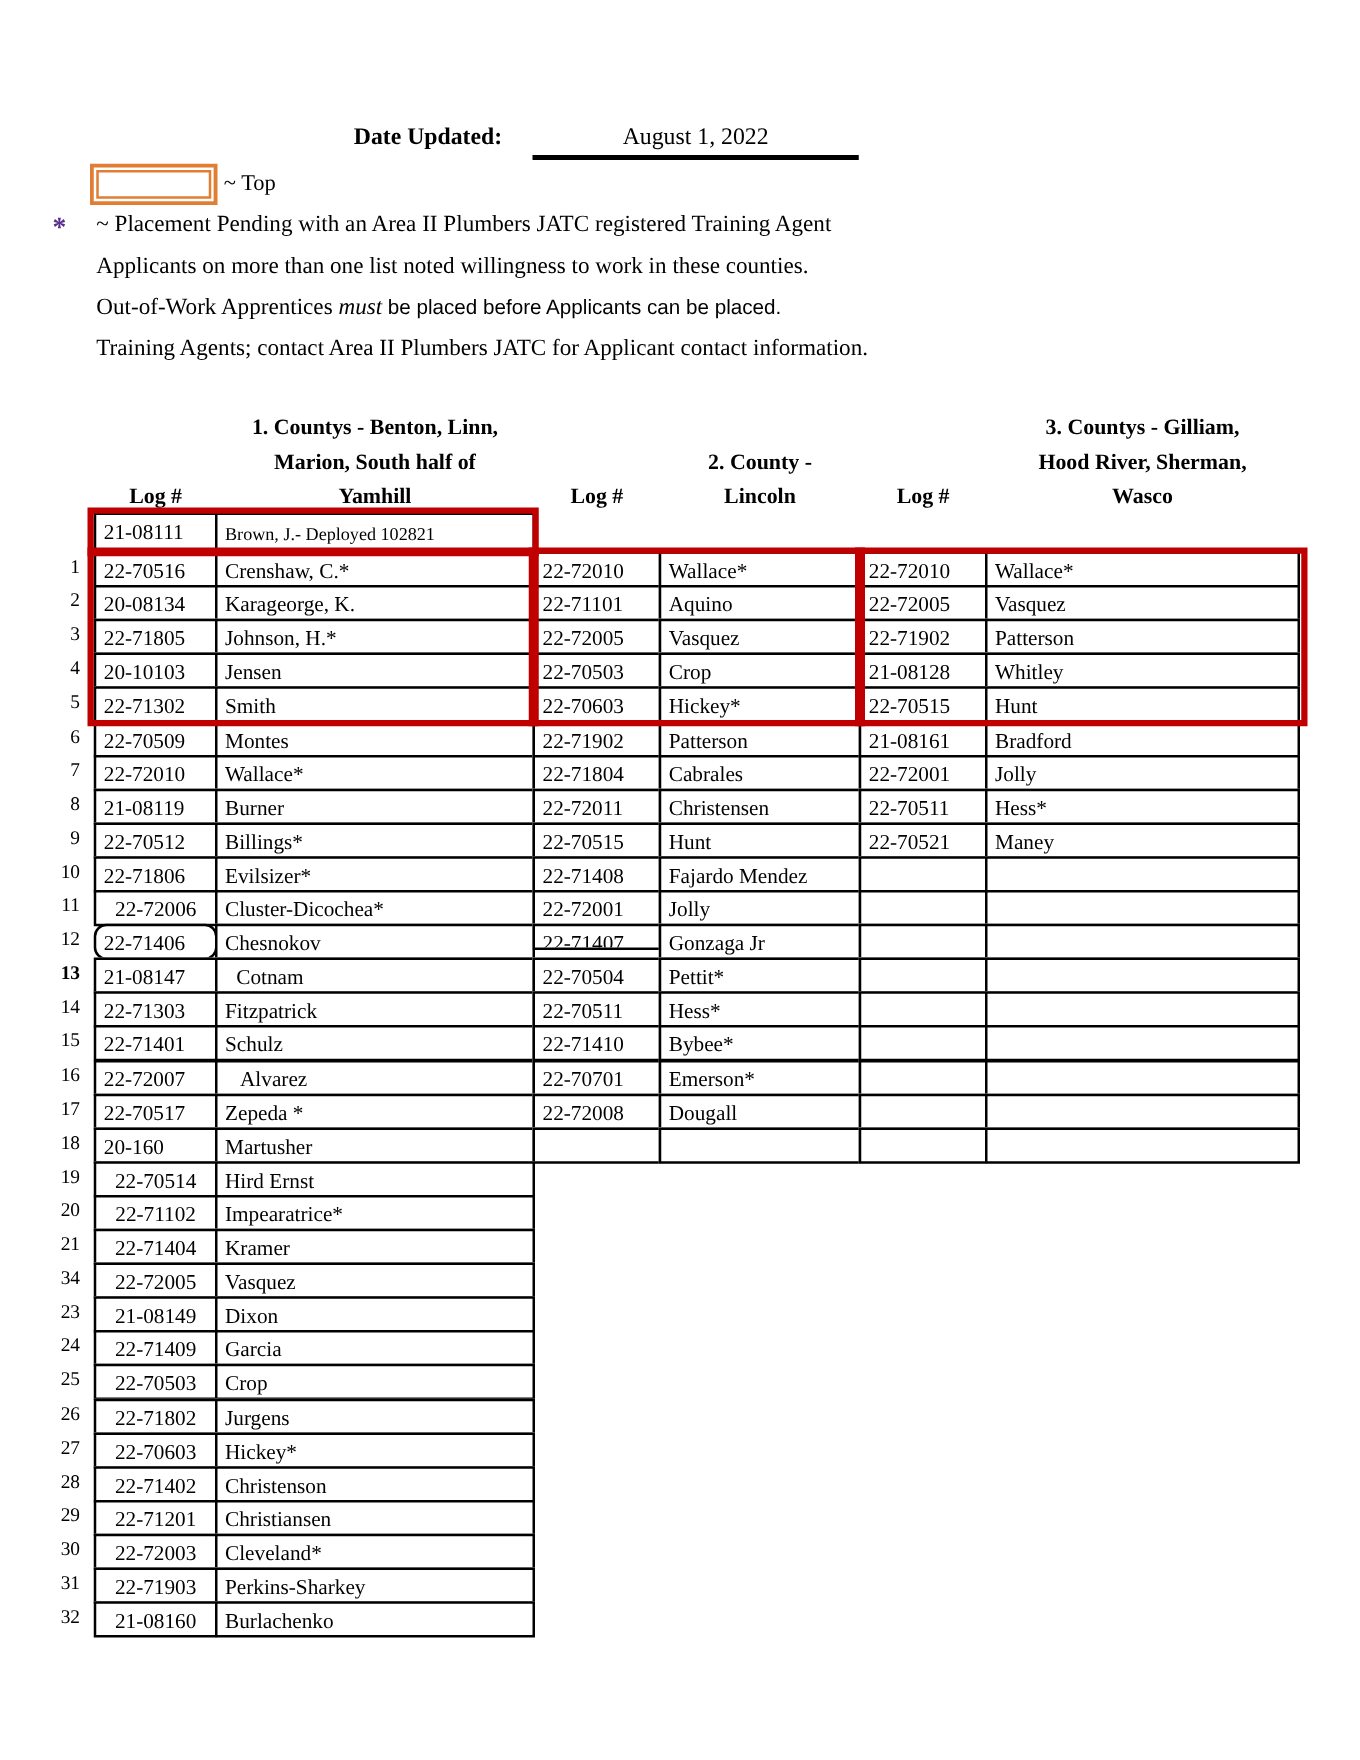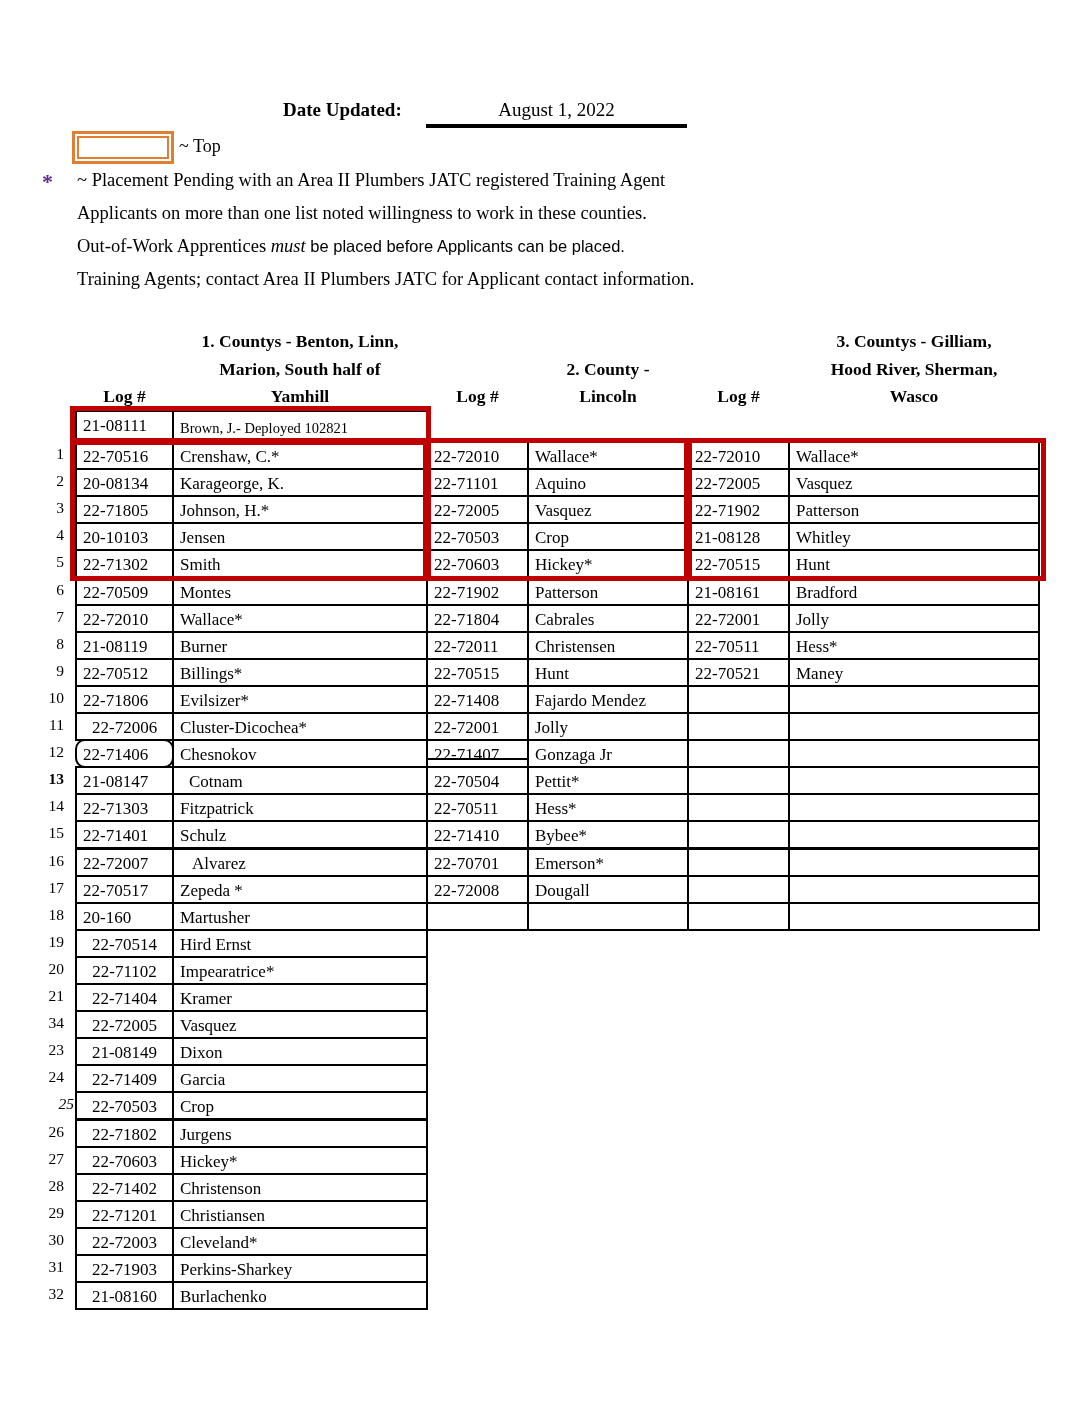--- a/index.html
+++ b/index.html
@@ -207,21 +207,21 @@
       <div class="cell" style="left: 172px; top: 983px; width: 256px; height: 29.1px;">Kramer</div>
       <div class="gutter" style="left: 34px; top: 1014.1px; width: 30px;">34</div>
       <div class="cell center" style="left: 75px; top: 1010.1px; width: 99px; height: 29.1px;">22-72005</div>
       <div class="cell" style="left: 172px; top: 1010.1px; width: 256px; height: 29.1px;">Vasquez</div>
       <div class="gutter" style="left: 34px; top: 1041.2px; width: 30px;">23</div>
       <div class="cell center" style="left: 75px; top: 1037.2px; width: 99px; height: 29.1px;">21-08149</div>
       <div class="cell" style="left: 172px; top: 1037.2px; width: 256px; height: 29.1px;">Dixon</div>
       <div class="gutter" style="left: 34px; top: 1068.3px; width: 30px;">24</div>
       <div class="cell center" style="left: 75px; top: 1064.3px; width: 99px; height: 29.1px;">22-71409</div>
       <div class="cell" style="left: 172px; top: 1064.3px; width: 256px; height: 29.1px;">Garcia</div>
-      <div class="gutter" style="left: 44px; top: 1095.4px; width: 30px; font-style: italic;">25</div>
+      <div class="gutter" style="left: 34px; top: 1095.4px; width: 30px;">25</div>
       <div class="cell center" style="left: 75px; top: 1091.4px; width: 99px; height: 29.1px;">22-70503</div>
       <div class="cell" style="left: 172px; top: 1091.4px; width: 256px; height: 29.1px;">Crop</div>
       <div class="gutter" style="left: 34px; top: 1122.5px; width: 30px;">26</div>
       <div class="cell center" style="left: 75px; top: 1118.5px; width: 99px; height: 29.1px;">22-71802</div>
       <div class="cell" style="left: 172px; top: 1118.5px; width: 256px; height: 29.1px;">Jurgens</div>
       <div class="gutter" style="left: 34px; top: 1149.6px; width: 30px;">27</div>
       <div class="cell center" style="left: 75px; top: 1145.6px; width: 99px; height: 29.1px;">22-70603</div>
       <div class="cell" style="left: 172px; top: 1145.6px; width: 256px; height: 29.1px;">Hickey*</div>
       <div class="gutter" style="left: 34px; top: 1176.7px; width: 30px;">28</div>
       <div class="cell center" style="left: 75px; top: 1172.7px; width: 99px; height: 29.1px;">22-71402</div>

